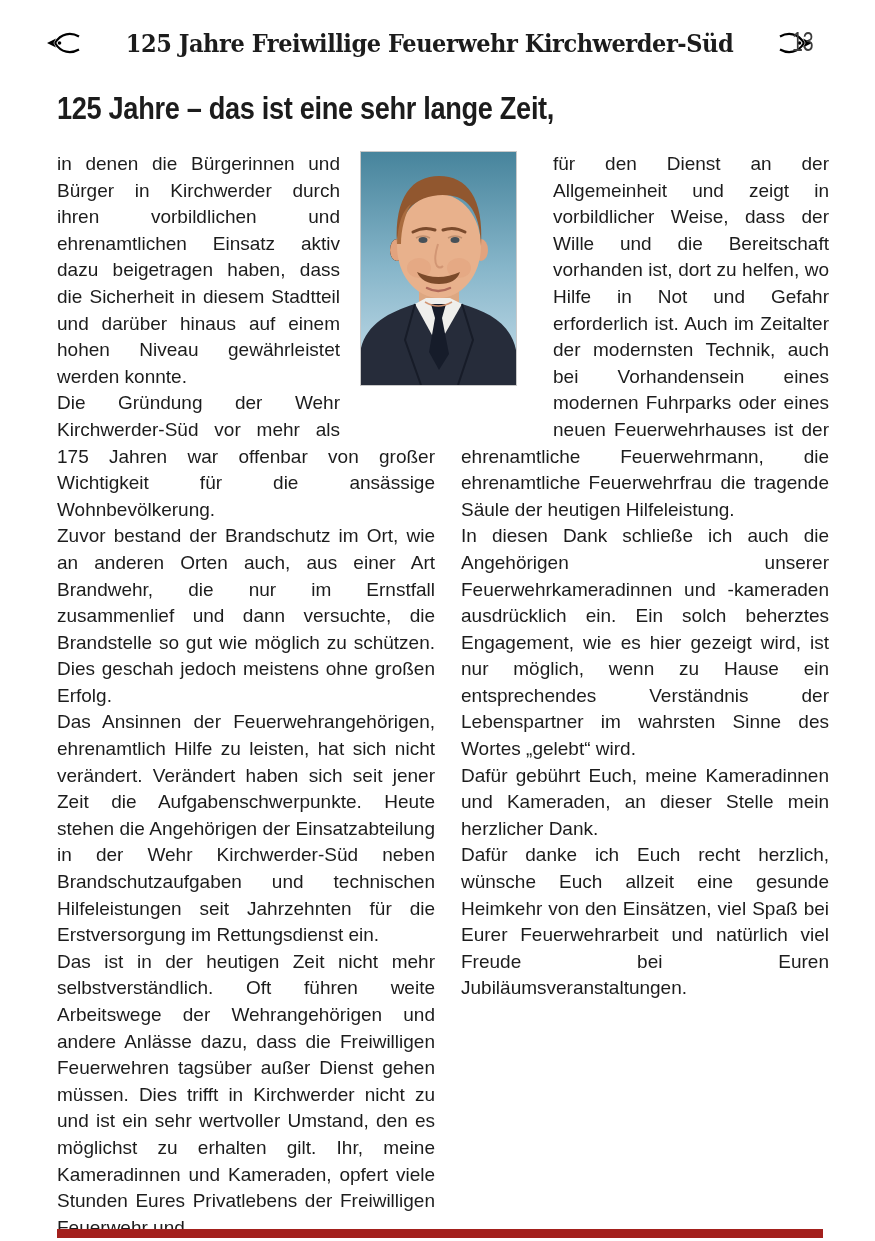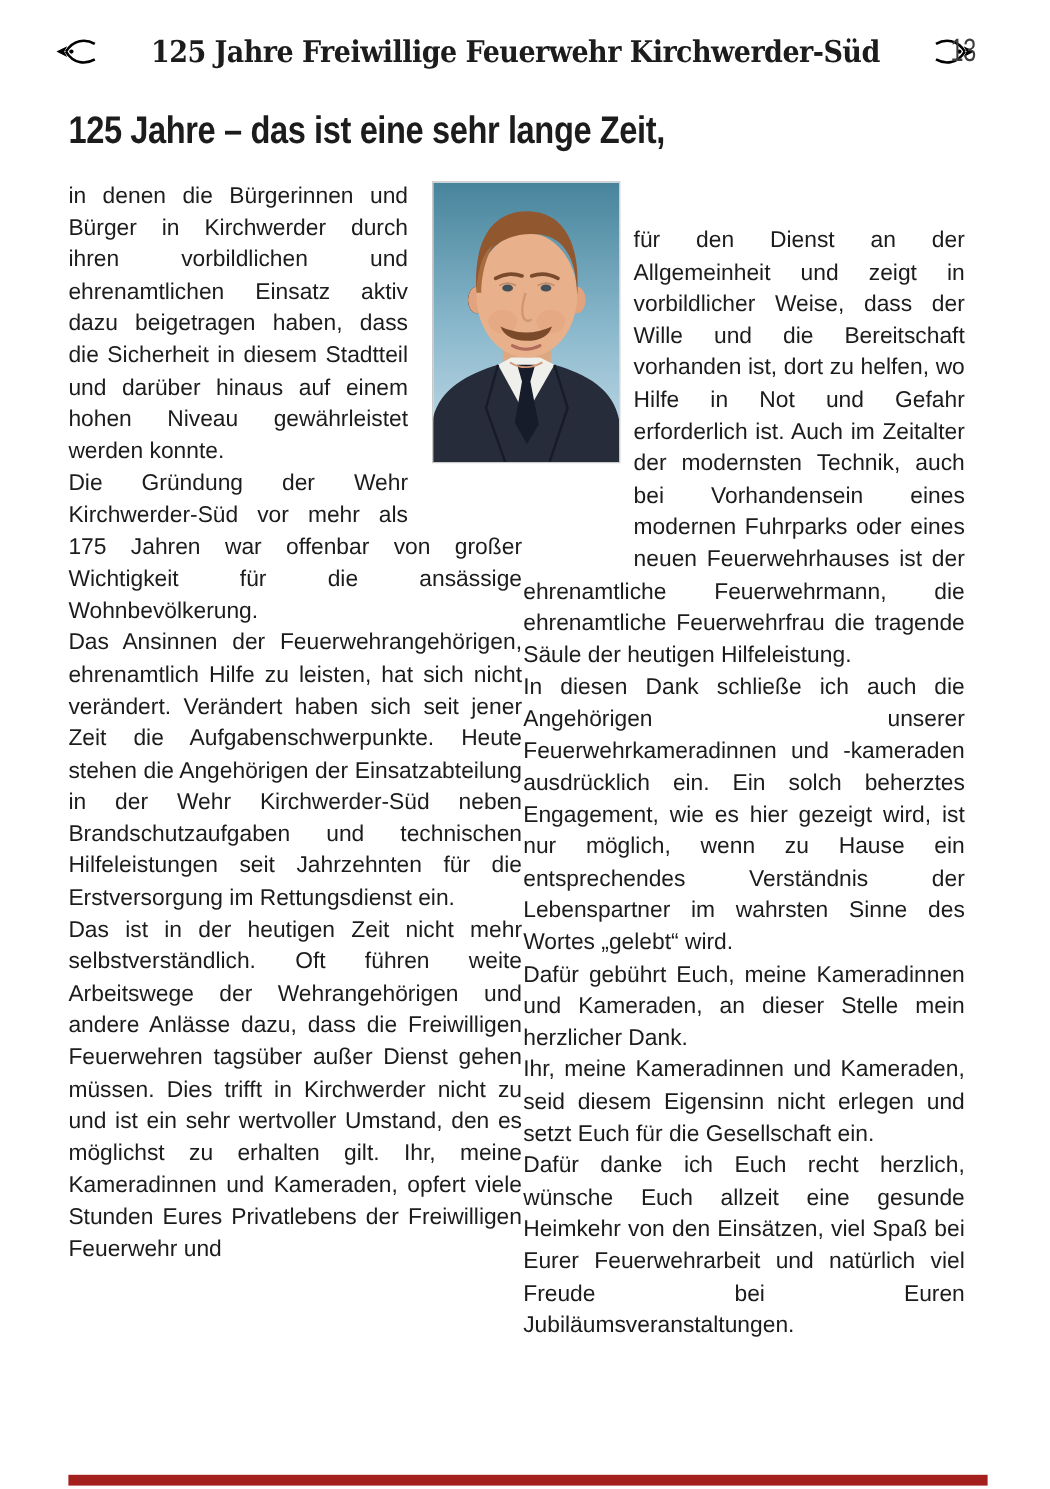--- a/index.html
+++ b/index.html
@@ -30,21 +30,21 @@
     font-size:32px;font-weight:bold;letter-spacing:-0.4px;white-space:nowrap;
     transform:scaleX(.85);transform-origin:left top;
   }
   
   .col{
     position:absolute;top:151px;text-align:justify;
     font-size:19px;line-height:26.6px;hyphens:auto;-webkit-hyphens:auto;
   }
   .col p{margin:0;}
   .col-left{left:57px;width:378px;}
-  .col-right{left:436px;width:368px;margin-top:37px;}
+  .col-right{left:461px;width:368px;}
   .spacer-r{float:right;width:95px;height:266px;}
   .spacer-l{float:left;width:92px;height:266px;}
   
   .photo{
     position:absolute;left:361px;top:152px;width:155px;height:233px;
     outline:1px solid #c9c9c9;
   }
   
   .footer-bar{
     position:absolute;left:57px;top:1229px;width:766px;height:9px;
@@ -74,30 +74,30 @@
     </svg>
   </div>
   <div class="page-number">13</div>
 
   <h1 class="article-title">125 Jahre – das ist eine sehr lange Zeit,</h1>
 
   <div class="col col-left" lang="de">
     <div class="spacer-r"></div>
     <p>in denen die Bürgerinnen und Bürger in Kirchwerder durch ihren vorbildlichen und ehrenamtlichen Einsatz aktiv dazu beigetragen haben, dass die Sicherheit in diesem Stadtteil und darüber hinaus auf einem hohen Niveau gewährleistet werden konnte.</p>
     <p>Die Gründung der Wehr Kirchwerder-Süd vor mehr als 175 Jahren war offenbar von großer Wichtigkeit für die ansässige Wohnbevölkerung.</p>
+    <p>Zuvor bestand der Brandschutz im Ort, wie an anderen Orten auch, aus einer Art Brandwehr, die nur im Ernstfall zusammenlief und dann versuchte, die Brandstelle so gut wie möglich zu schützen. Dies geschah jedoch meistens ohne großen Erfolg.</p>
     <p>Das Ansinnen der Feuerwehrangehörigen, ehrenamtlich Hilfe zu leisten, hat sich nicht verändert. Verändert haben sich seit jener Zeit die Aufgabenschwerpunkte. Heute stehen die Angehörigen der Einsatzabteilung in der Wehr Kirchwerder-Süd neben Brandschutzaufgaben und technischen Hilfeleistungen seit Jahrzehnten für die Erstversorgung im Rettungsdienst ein.</p>
     <p>Das ist in der heutigen Zeit nicht mehr selbstverständlich. Oft führen weite Arbeitswege der Wehrangehörigen und andere Anlässe dazu, dass die Freiwilligen Feuerwehren tagsüber außer Dienst gehen müssen. Dies trifft in Kirchwerder nicht zu und ist ein sehr wertvoller Umstand, den es möglichst zu erhalten gilt. Ihr, meine Kameradinnen und Kameraden, opfert viele Stunden Eures Privatlebens der Freiwilligen Feuerwehr und</p>
   </div>
 
   <div class="col col-right" lang="de">
     <div class="spacer-l"></div>
     <p>für den Dienst an der Allgemeinheit und zeigt in vorbildlicher Weise, dass der Wille und die Bereitschaft vorhanden ist, dort zu helfen, wo Hilfe in Not und Gefahr erforderlich ist. Auch im Zeitalter der modernsten Technik, auch bei Vorhandensein eines modernen Fuhrparks oder eines neuen Feuerwehrhauses ist der ehrenamtliche Feuerwehrmann, die ehrenamtliche Feuerwehrfrau die tragende Säule der heutigen Hilfeleistung.</p>
     <p>In diesen Dank schließe ich auch die Angehörigen unserer Feuerwehrkameradinnen und -kameraden ausdrücklich ein. Ein solch beherztes Engagement, wie es hier gezeigt wird, ist nur möglich, wenn zu Hause ein entsprechendes Verständnis der Lebenspartner im wahrsten Sinne des Wortes „gelebt“ wird.</p>
     <p>Dafür gebührt Euch, meine Kameradinnen und Kameraden, an dieser Stelle mein herzlicher Dank.</p>
-    <p>Ihr, meine Kameradinnen und Kameraden, seid diesem Eigensinn nicht erlegen und setzt Euch für die Gesellschaft ein.</p>
     <p>Dafür danke ich Euch recht herzlich, wünsche Euch allzeit eine gesunde Heimkehr von den Einsätzen, viel Spaß bei Eurer Feuerwehrarbeit und natürlich viel Freude bei Euren Jubiläumsveranstaltungen.</p>
 
   </div>
 
   <svg class="photo" viewBox="0 0 155 233" preserveAspectRatio="none" aria-hidden="true">
     <defs>
       <linearGradient id="bgGrad" x1="0" y1="0" x2="0" y2="1">
         <stop offset="0" stop-color="#47849c"></stop>
         <stop offset="0.5" stop-color="#87b6ca"></stop>
         <stop offset="1" stop-color="#c8dfeb"></stop>

